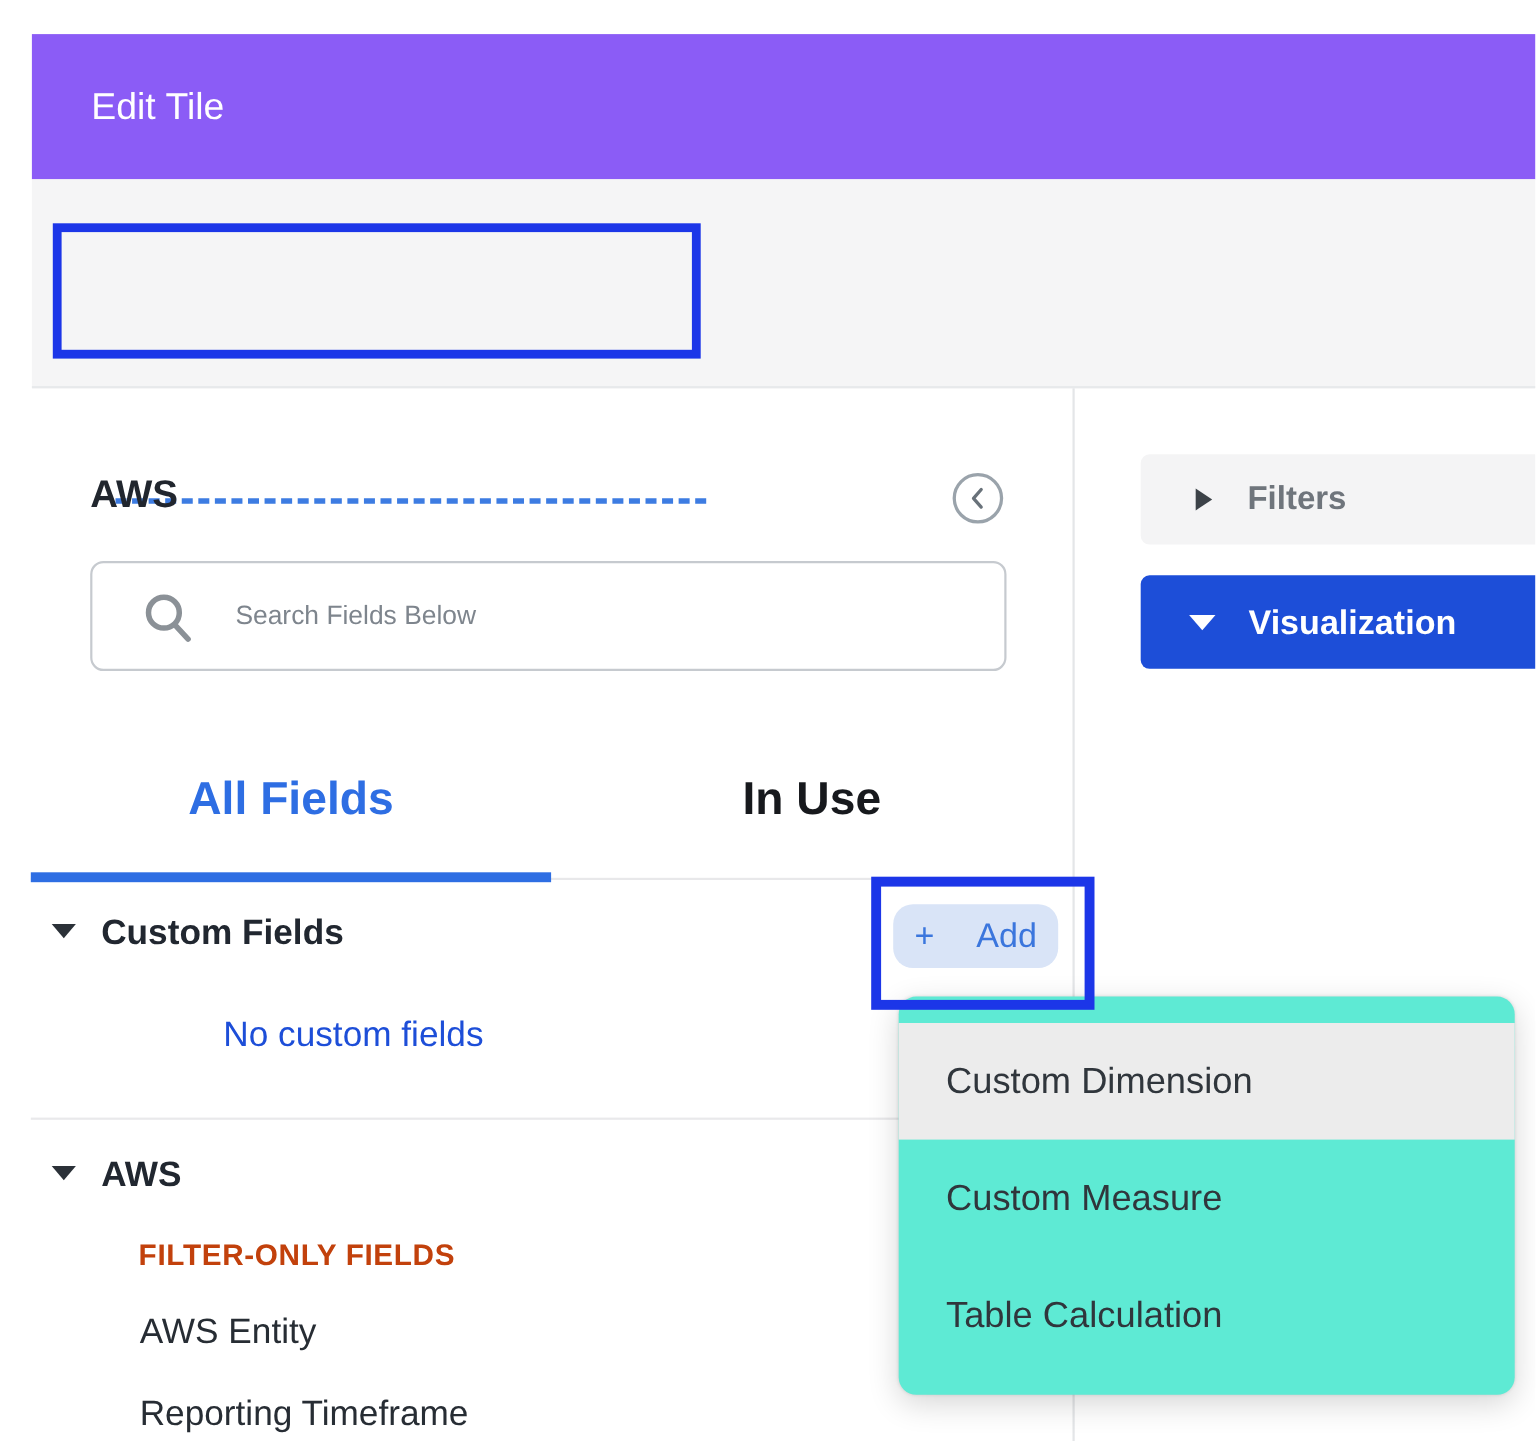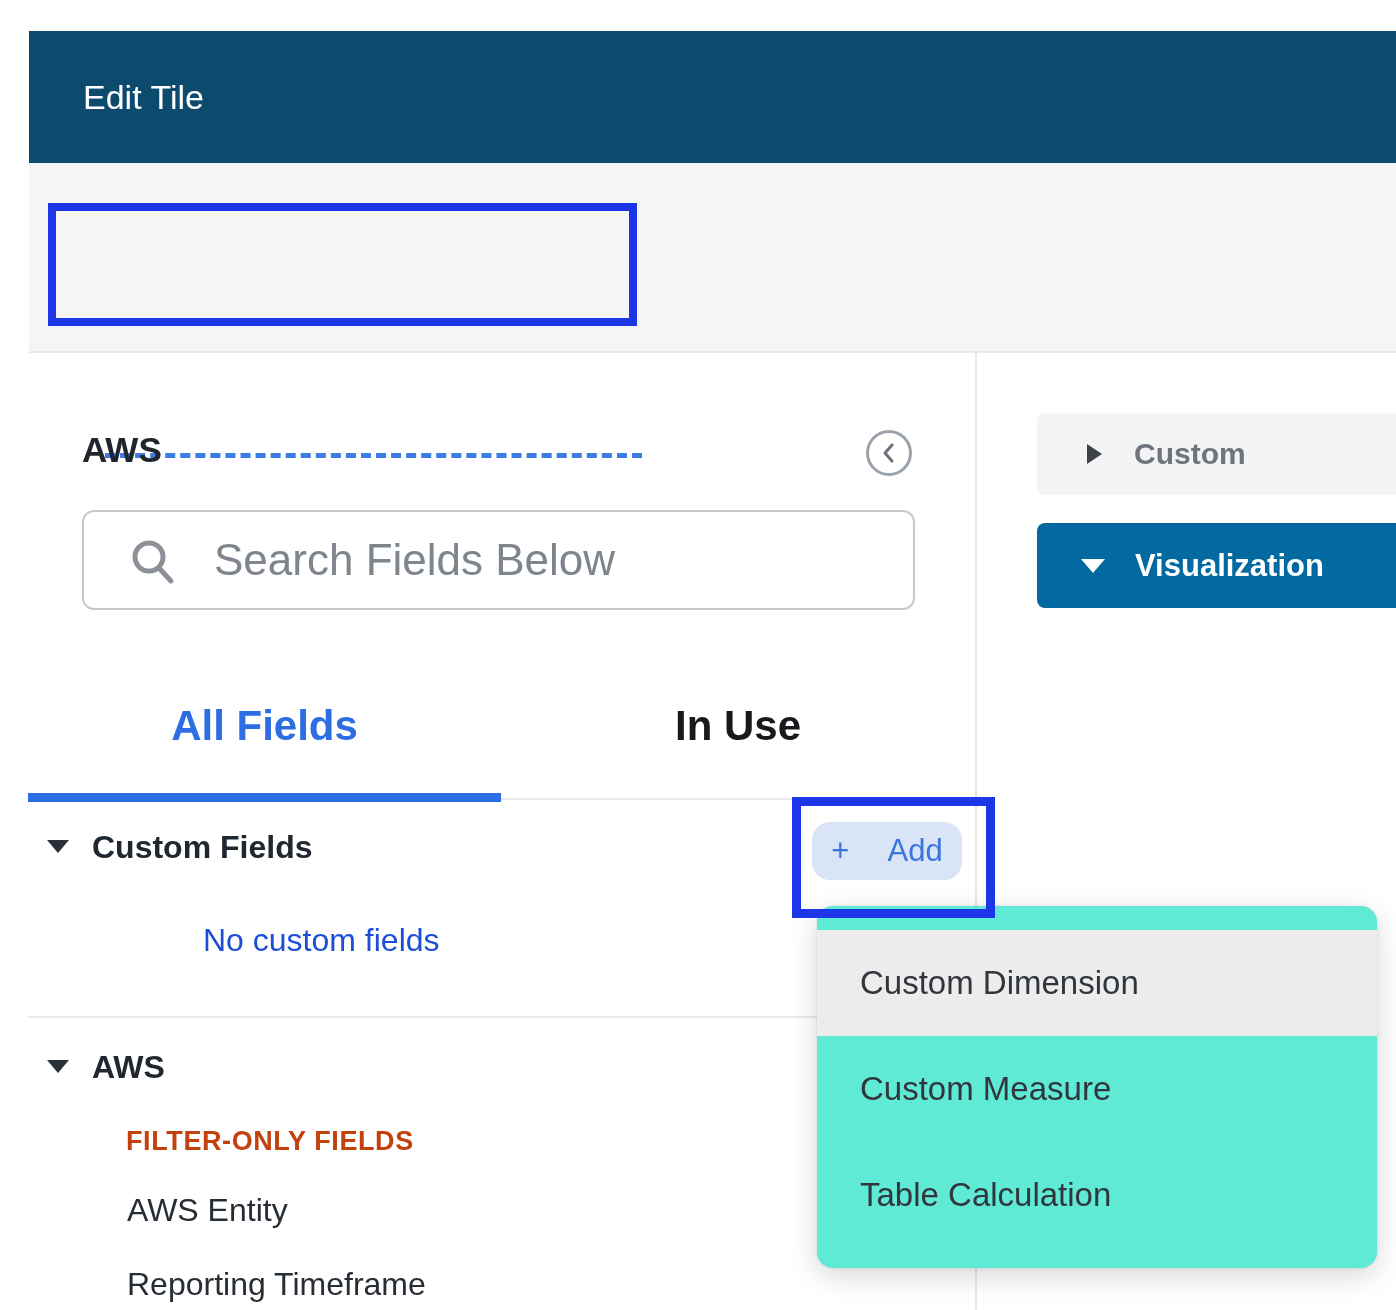--- a/index.html
+++ b/index.html
@@ -1,21 +1,21 @@
 <!DOCTYPE html>
 <html><head>
 <meta charset="utf-8">
 <style>
   html,body{margin:0;padding:0;background:#ffffff;}
   .app{position:relative;width:1396px;height:1310px;background:#ffffff;overflow:hidden;
        font-family:"Liberation Sans","DejaVu Sans",sans-serif;}
   .abs{position:absolute;}
 
   
-  .header-bar{left:29px;top:31px;width:1367px;height:132px;background:#0c4a6e;}
+  .header-bar{left:29px;top:31px;width:1367px;height:132px;background:#8b5cf6;}
   .header-title{left:54px;top:0;height:132px;line-height:132px;font-size:34px;font-weight:500;color:#ffffff;}
 
   
   .title-section{left:29px;top:163px;width:1367px;height:188px;background:#f5f5f6;border-bottom:2px solid #e7e9eb;}
   .tile-title{left:80px;top:220px;font-size:38px;color:#3c4145;}
   .tile-title-underline{left:76px;top:290px;width:537px;height:0;border-top:5px dashed #3d7ce2;}
 
   
   .annotation{border:8px solid #1c36e8;box-sizing:border-box;background:transparent;z-index:60;}
   .annotation-1{left:48px;top:203px;width:589px;height:123px;}
@@ -23,21 +23,21 @@
 
   
   .vdivider{left:975px;top:353px;width:2px;height:957px;background:#e4e6e8;}
 
   
   .model-heading{left:82px;top:430px;font-size:35px;font-weight:700;color:#21262e;}
   .collapse-btn{left:866px;top:430px;width:46px;height:46px;border:3px solid #9aa3ab;border-radius:50%;
                 box-sizing:border-box;display:flex;align-items:center;justify-content:center;background:#fff;}
   .search-box{left:82px;top:510px;width:833px;height:100px;background:#ffffff;border:2px solid #c6cacf;
               border-radius:12px;box-sizing:border-box;display:flex;align-items:center;}
-  .search-placeholder{position:absolute;left:130px;font-size:44px;color:#7e858d;}
+  .search-placeholder{position:absolute;left:130px;font-size:24px;color:#7e858d;}
   .search-glyph{position:absolute;left:44px;top:25px;}
 
   .tab{top:702px;text-align:center;font-size:42px;font-weight:700;}
   .tab-all{left:28px;width:473px;color:#2e6ee3;}
   .tab-inuse{left:501px;width:474px;color:#17191d;}
   .tab-line{left:28px;top:798px;width:947px;height:2px;background:#e8e8ea;}
   .tab-indicator{left:28px;top:793px;width:473px;height:9px;background:#2e6ee3;}
 
   .caret-down{width:0;height:0;border-left:11px solid transparent;border-right:11px solid transparent;
               border-top:13px solid #2b3138;}
@@ -57,21 +57,21 @@
            display:flex;align-items:center;justify-content:center;gap:14px;font-size:31px;color:#3b76dd;}
   .add-plus{font-weight:400;}
   .add-label{font-weight:400;margin-left:24px;}
 
   
   .filters-bar{left:1037px;top:413px;width:359px;height:82px;background:#f4f4f5;border-radius:8px 0 0 8px;
                display:flex;align-items:center;}
   .tri-right{width:0;height:0;border-top:10px solid transparent;border-bottom:10px solid transparent;
              border-left:15px solid #3c4248;margin-left:50px;}
   .filters-label{margin-left:32px;font-size:30px;font-weight:600;color:#6f757c;}
-  .viz-bar{left:1037px;top:523px;width:359px;height:85px;background:#0369a1;border-radius:8px 0 0 8px;
+  .viz-bar{left:1037px;top:523px;width:359px;height:85px;background:#1d4ed8;border-radius:8px 0 0 8px;
            display:flex;align-items:center;}
   .tri-down-white{width:0;height:0;border-left:12px solid transparent;border-right:12px solid transparent;
                   border-top:14px solid #ffffff;margin-left:44px;}
   .viz-label{margin-left:30px;font-size:31px;font-weight:700;color:#ffffff;}
 
   
   .menu{left:817px;top:906px;width:560px;height:362px;background:#5eead4;border-radius:16px;
         box-shadow:0 8px 28px rgba(0,0,0,0.16),0 0 3px rgba(0,0,0,0.10);box-sizing:border-box;
         padding-top:24px;padding-bottom:26px;z-index:40;}
   .menu-item{height:106px;display:flex;align-items:center;padding-left:43px;font-size:33px;color:#30363c;}
@@ -125,21 +125,21 @@
   <div class="abs section-divider"></div>
 
   <div class="abs caret-down caret-aws"></div>
   <div class="abs section-label label-aws">AWS</div>
   <div class="abs group-label">FILTER-ONLY FIELDS</div>
   <div class="abs field-item field-1">AWS Entity</div>
   <div class="abs field-item field-2">Reporting Timeframe</div>
 
   <div class="abs filters-bar">
     <div class="tri-right"></div>
-    <div class="filters-label">Custom</div>
+    <div class="filters-label">Filters</div>
   </div>
 
   <div class="abs viz-bar">
     <div class="tri-down-white"></div>
     <div class="viz-label">Visualization</div>
   </div>
 
   <div class="abs menu">
     <div class="menu-item highlighted">Custom Dimension</div>
     <div class="menu-item">Custom Measure</div>

